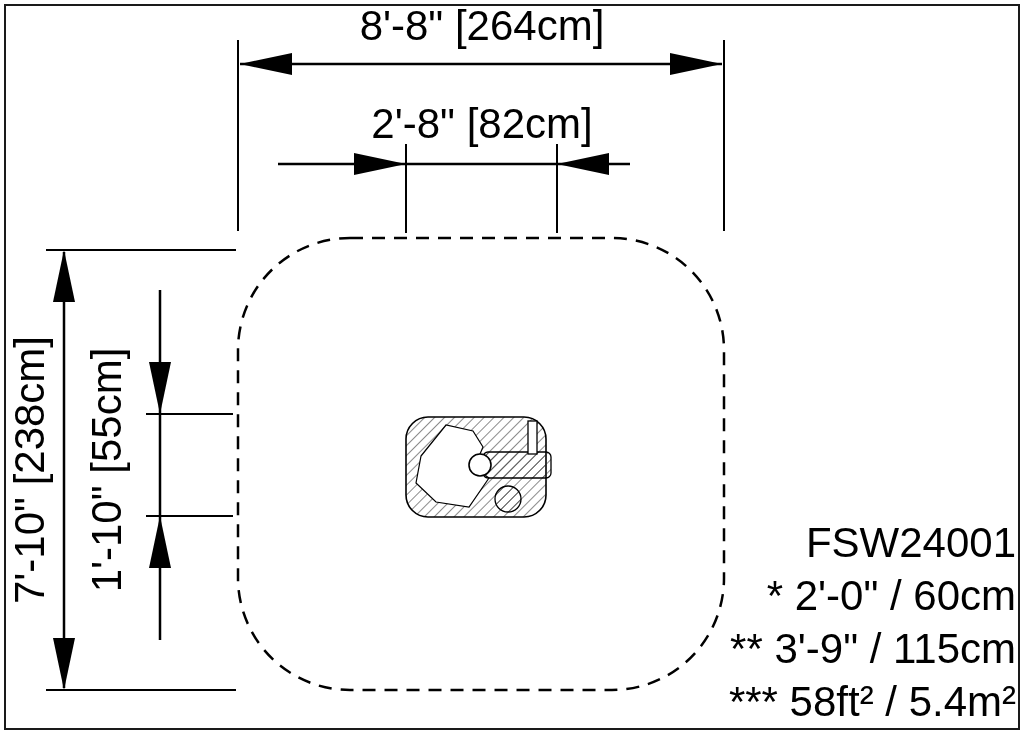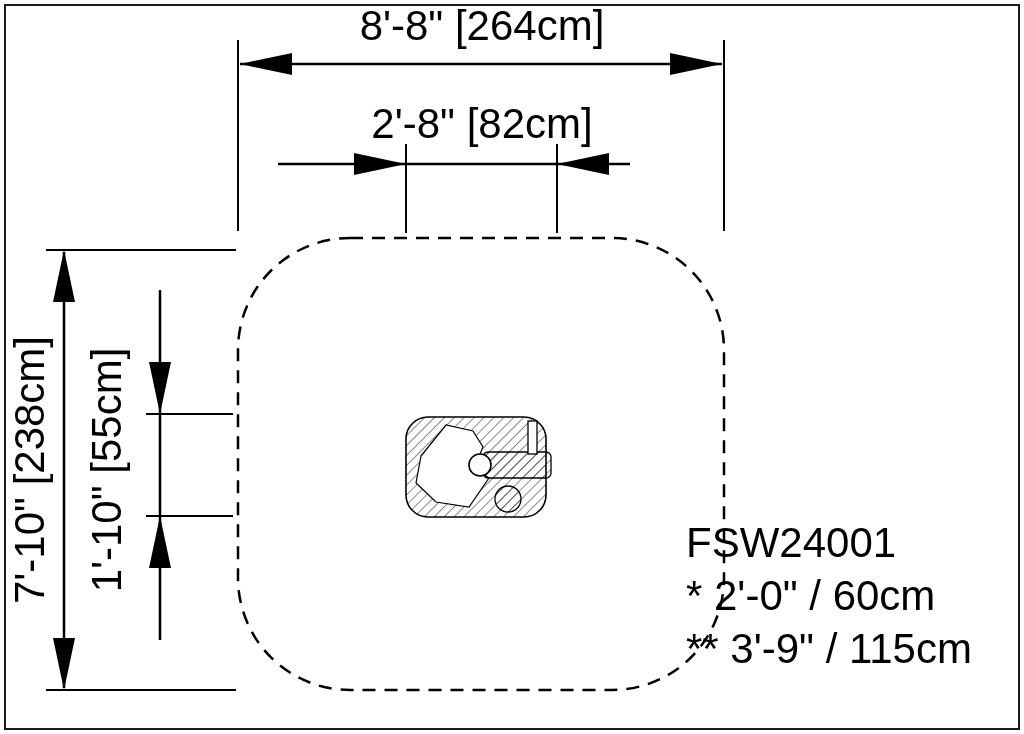--- a/index.html
+++ b/index.html
@@ -36,21 +36,21 @@
     letter-spacing: 0px;
   }
   .dim-label.vertical {
     transform: translate(-50%, -50%) rotate(-90deg);
   }
   .notes {
     position: absolute;
     left: 686px;
     top: 516px;
     width: 330px;
-    text-align: left;
+    text-align: right;
     font-size: 42px;
     line-height: 53px;
     color: #000;
     white-space: nowrap;
   }
   .notes div { white-space: nowrap; }
 </style>
 </head>
 <body>
 
@@ -114,15 +114,16 @@
   <div class="dim-label" style="left:482px; top:100px;">2'-8" [82cm]</div>
 
   <div class="dim-label vertical" style="left:30px; top:470px;">7'-10" [238cm]</div>
 
   <div class="dim-label vertical" style="left:107px; top:470px;">1'-10" [55cm]</div>
 
   <div class="notes">
     <div>FSW24001</div>
     <div>* 2'-0" / 60cm</div>
     <div>** 3'-9" / 115cm</div>
+    <div>*** 58ft² / 5.4m²</div>
   </div>
 
 </div>
 
 </body></html>

